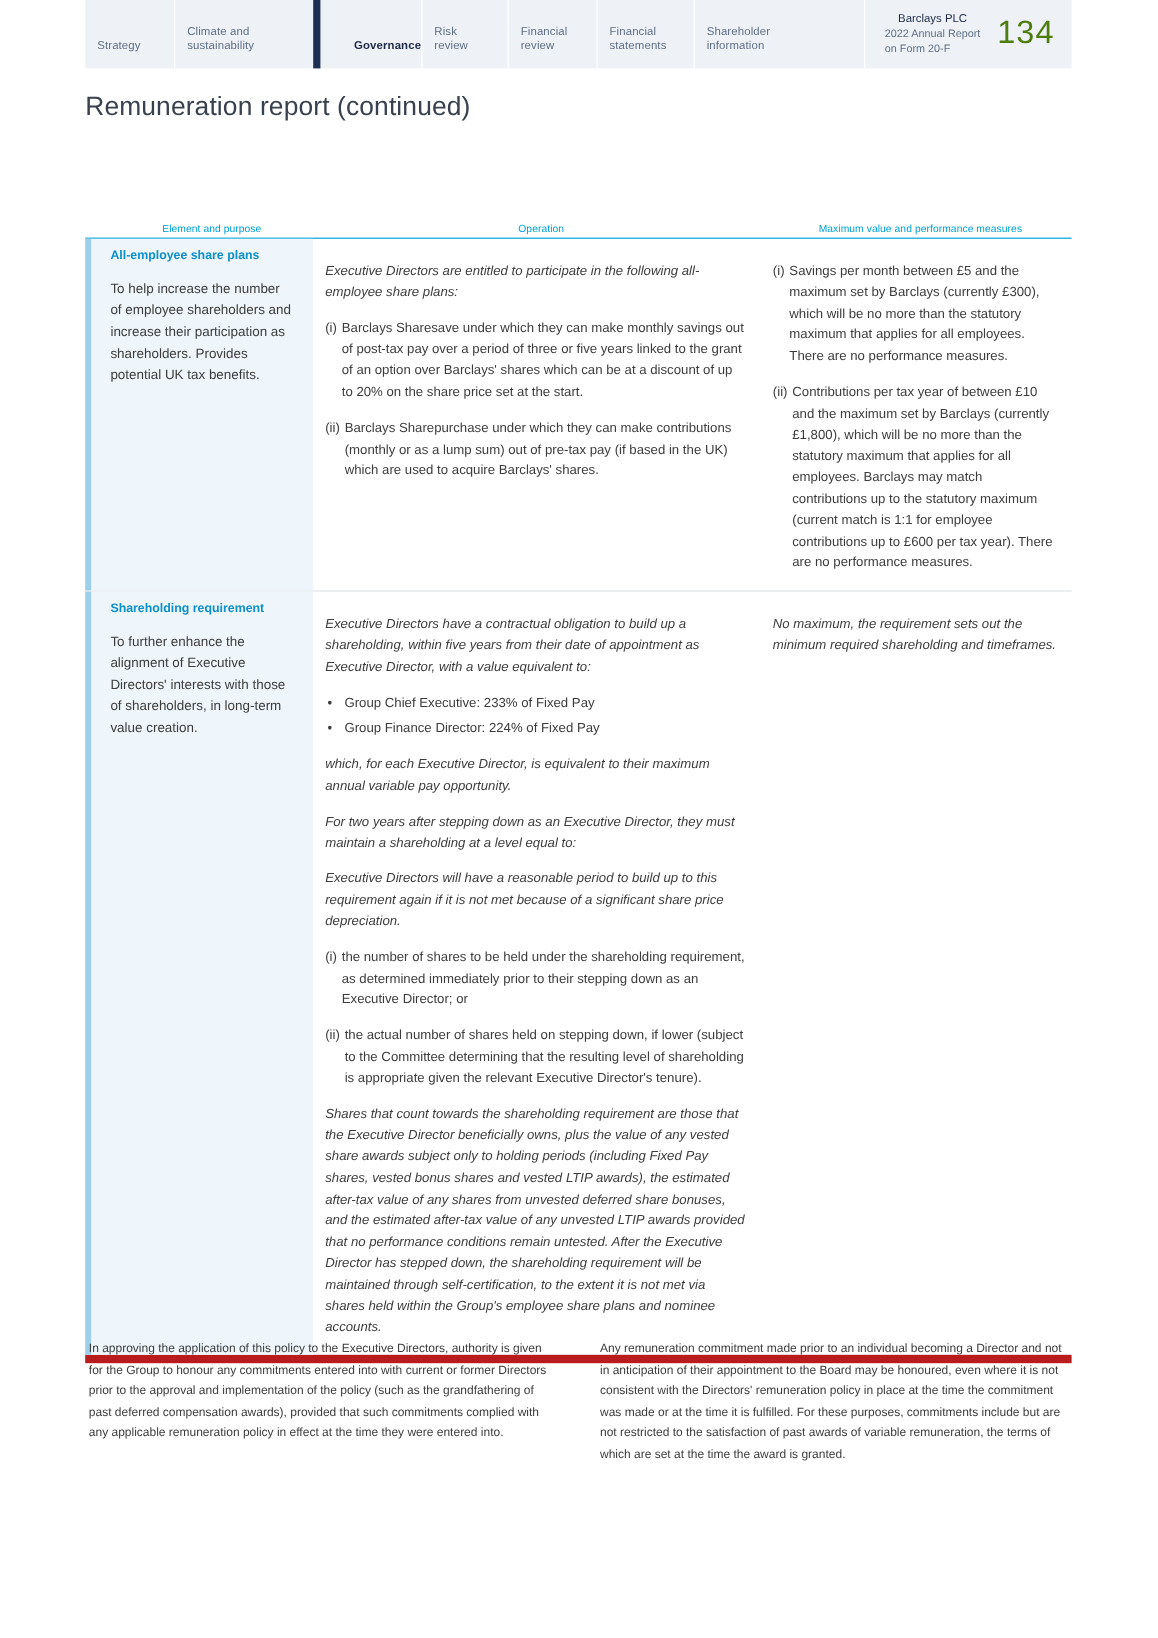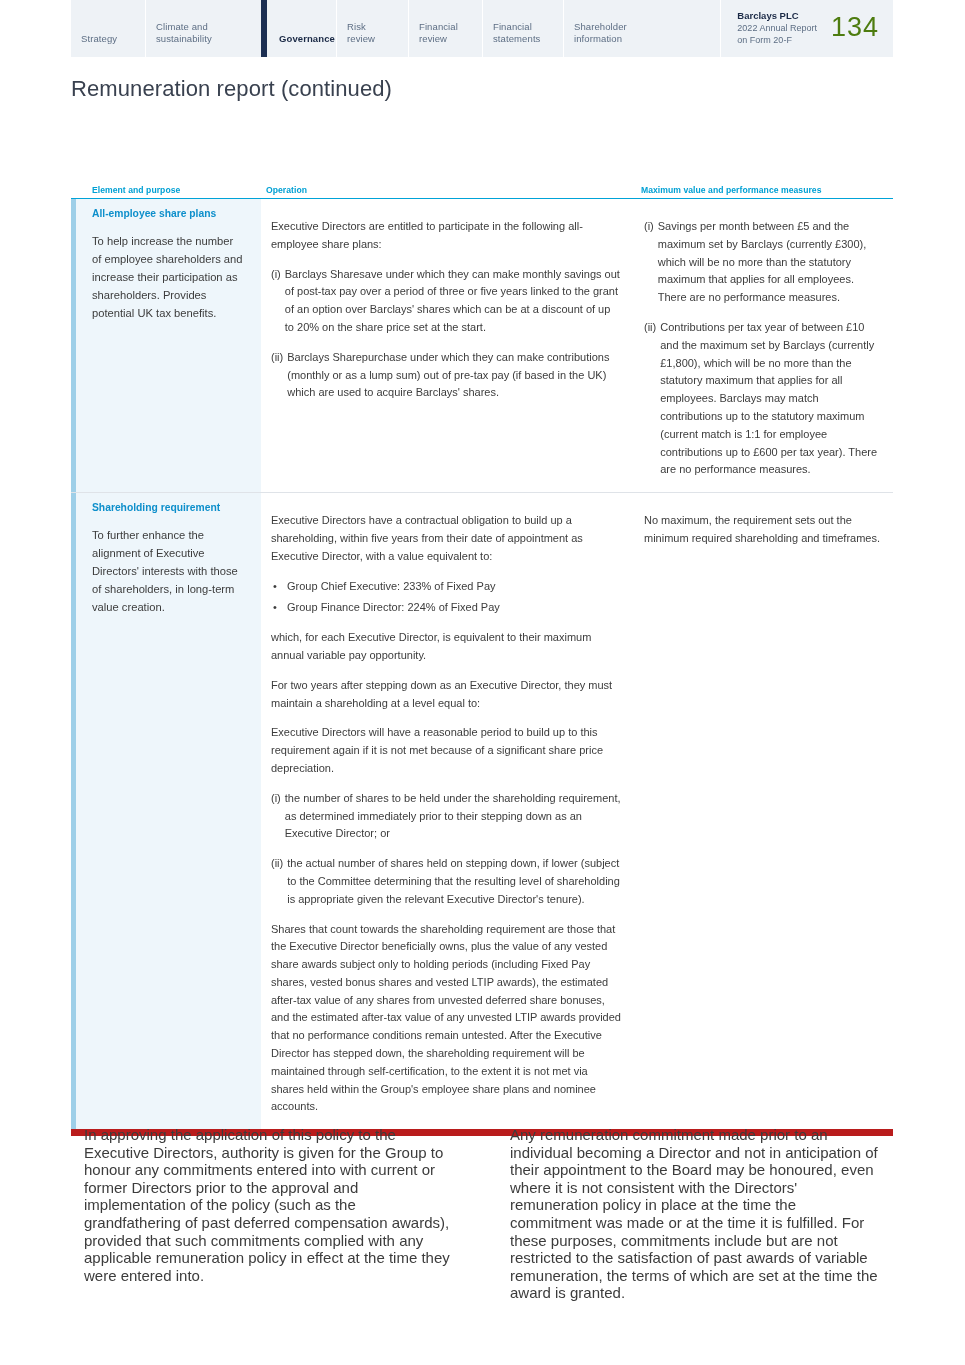--- a/index.html
+++ b/index.html
@@ -26,32 +26,32 @@
     font-size:9.5px;line-height:11.5px;
     color:#5d6e84;
     letter-spacing:.1px;
     box-sizing:border-box;
     border-left:1px solid #ffffff;
   }
   .nav-tab:first-child{border-left:none;align-items:flex-end;}
   .nav-tab.active{
     color:#1b2a46;font-weight:bold;
     border-left:6px solid #1c2f52;
-    padding-left:12px;
+    padding-left:28px;
   }
   .nav-tab .lbl{display:block;}
   .nav-meta{
     margin-left:auto;
     display:flex;align-items:flex-start;
     padding:8px 14px 0 16px;
     border-left:1px solid #ffffff;
     box-sizing:border-box;
   }
   .nav-meta-text{font-size:9px;line-height:12px;color:#5d6e84;padding-top:2px;}
-  .nav-meta-text .brand{font-weight:bold;color:#1b2a46;font-size:9.5px;display:block;}
+  .nav-meta-text .brand{font-weight:normal;color:#1b2a46;font-size:9.5px;display:block;text-align:center;}
   .nav-meta-text .l2,.nav-meta-text .l3{display:block;}
   .page-num{
     font-size:27px;line-height:27px;color:#4d7c0f;
     font-weight:300;margin-left:14px;padding-top:6px;
     letter-spacing:1px;
   }
 
   
   .doc-title{
     position:absolute;left:71px;top:76px;
@@ -62,22 +62,23 @@
   
   .tbl{
     position:absolute;left:71px;top:185px;width:822px;
   }
   .tbl-head{
     display:flex;
     border-bottom:1.5px solid #00a3d8;
     padding-bottom:3px;
   }
   .tbl-head .th{
-    font-size:8.6px;font-weight:bold;color:#00a0d4;
+    font-size:8.6px;font-weight:normal;color:#00a0d4;
     letter-spacing:.05px;
+    text-align:center;
   }
   .c1{width:190px;box-sizing:border-box;padding-left:21px;flex:0 0 190px;}
   .c2{width:375px;box-sizing:border-box;padding-left:5px;flex:0 0 375px;}
   .c3{width:257px;box-sizing:border-box;padding-left:5px;flex:0 0 257px;}
 
   .tbl-row{
     display:flex;
     border-bottom:1px solid #dfe3e8;
     padding-top:11px;padding-bottom:11px;
   }
@@ -98,41 +99,41 @@
     font-size:11.2px;line-height:18px;color:#3c3c3c;
   }
   .cell2{
     width:375px;flex:0 0 375px;box-sizing:border-box;
     padding:8px 14px 2px 10px;
   }
   .cell3{
     width:252px;flex:0 0 252px;box-sizing:border-box;
     padding:8px 6px 2px 8px;
   }
-  .cell2 p,.cell3 p{margin:0 0 12px 0;font-size:11px;line-height:17.8px;color:#3c3c3c;}
+  .cell2 p,.cell3 p{margin:0 0 12px 0;font-size:11px;line-height:17.8px;color:#3c3c3c;font-style:italic;}
   .cell2 p:last-child,.cell3 p:last-child{margin-bottom:0;}
 
   .rn{display:flex;margin:0 0 12px 0;}
   .rn .mk{flex:0 0 auto;font-size:11px;line-height:17.8px;color:#3c3c3c;padding-right:4px;}
   .rn .tx{font-size:11px;line-height:17.8px;color:#3c3c3c;}
   .rn:last-child{margin-bottom:0;}
 
   .bul{display:flex;margin:0 0 4px 0;padding-left:2px;}
   .bul .dot{flex:0 0 14px;font-size:11px;line-height:17.8px;color:#3c3c3c;}
   .bul .tx{font-size:11px;line-height:17.8px;color:#3c3c3c;}
 
   .gap-b{height:8px;}
 
   
   .foot{
     position:absolute;left:68px;top:1110px;width:830px;
     display:flex;gap:26px;
   }
   .foot .col{width:400px;flex:0 0 400px;}
-  .foot p{margin:16px;font-size:15px;line-height:17.6px;color:#3c3c3c;}
+  .foot p{margin:6px;font-size:10px;line-height:17.6px;color:#3c3c3c;}
 </style>
 </head>
 <body>
 
 <div class="page">
 
   <div class="nav">
 
     <div class="nav-tab" style="flex:0 0 74px;">
       <span class="lbl">Strategy</span>

